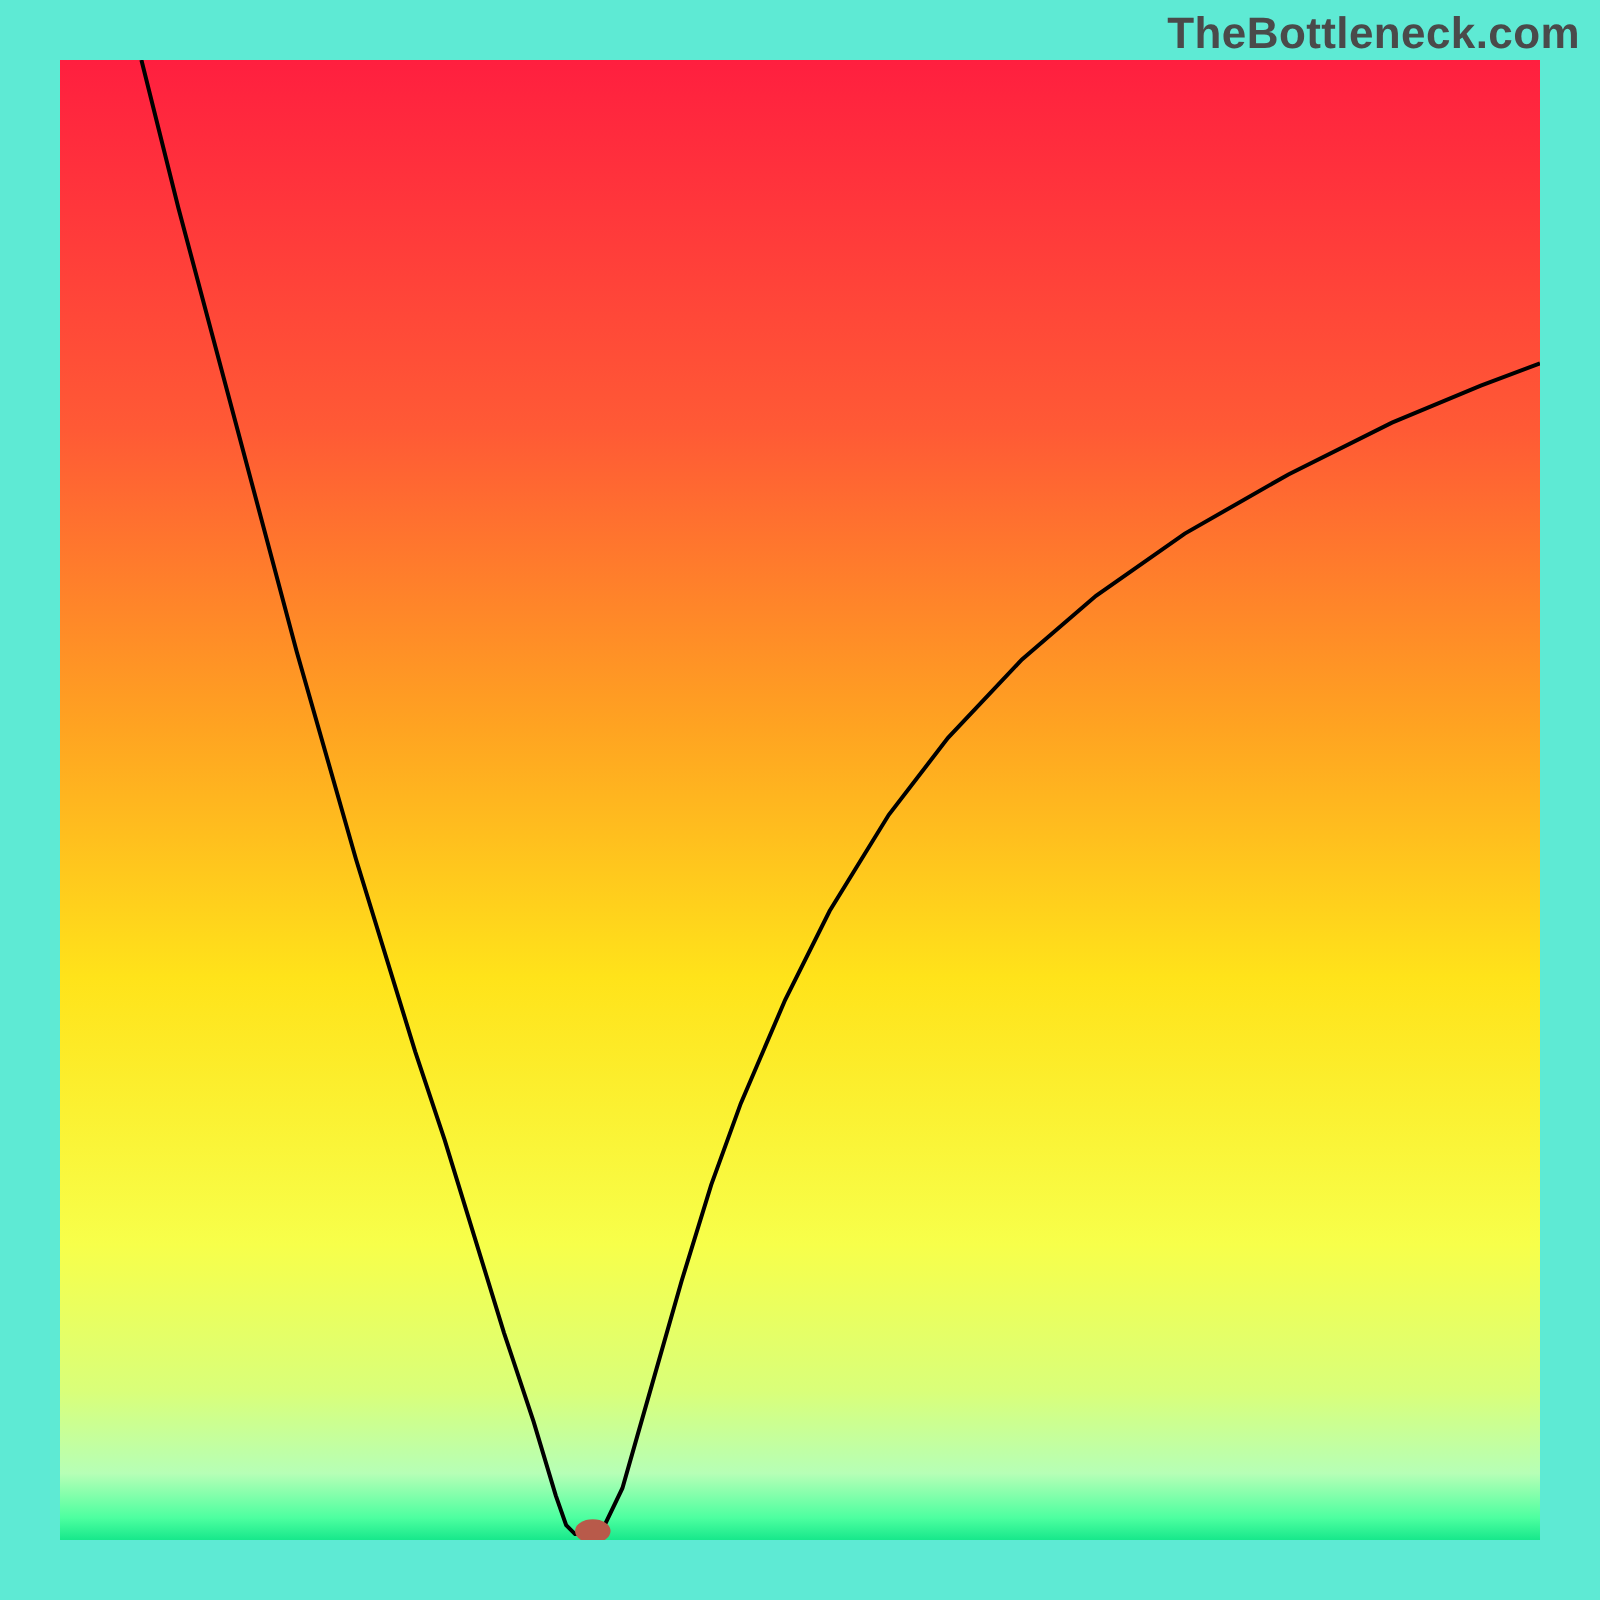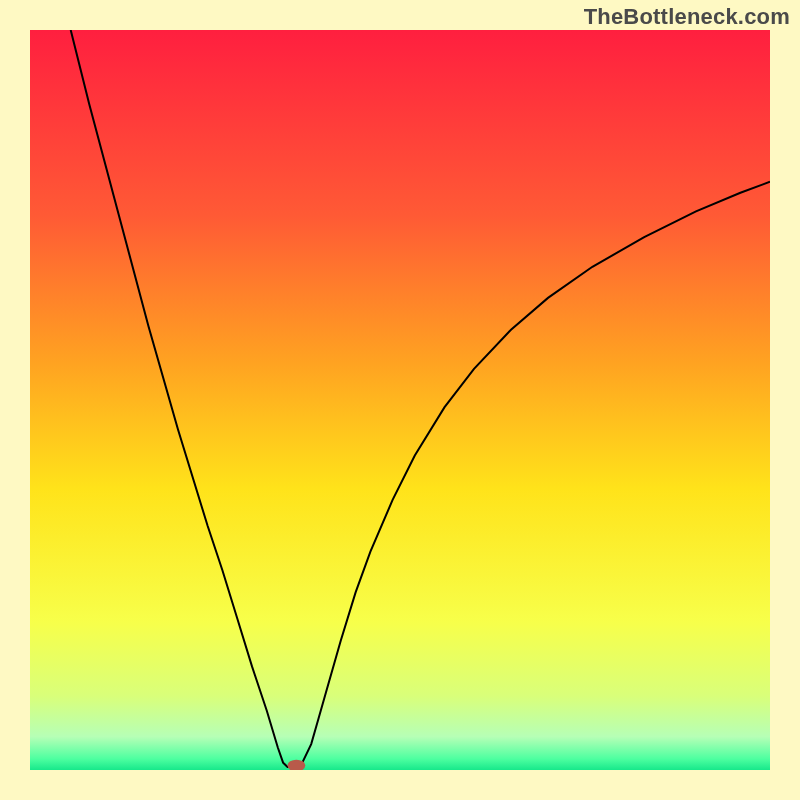--- a/index.html
+++ b/index.html
@@ -8,21 +8,21 @@
     width: 800px;
     height: 800px;
     background: #000;
     font-family: Arial, Helvetica, sans-serif;
     overflow: hidden;
   }
   .frame {
     position: relative;
     width: 800px;
     height: 800px;
-    background: #fef9c3;
+    background: #5eead4;
   }
   .plot-area {
     position: absolute;
     left: 30px;
     top: 30px;
     width: 740px;
     height: 740px;
   }
   .plot-svg {
     display: block;

